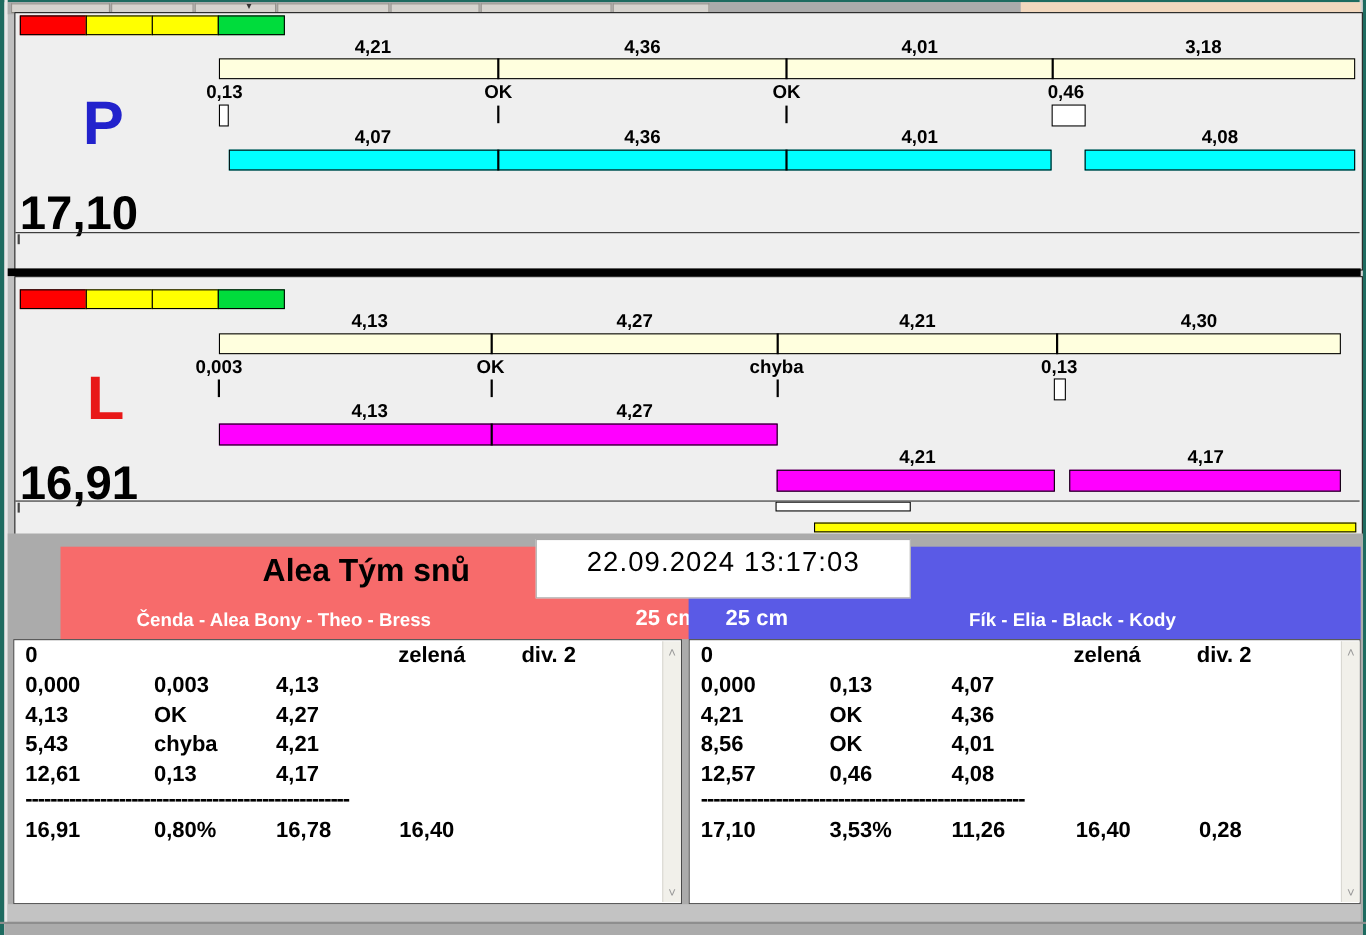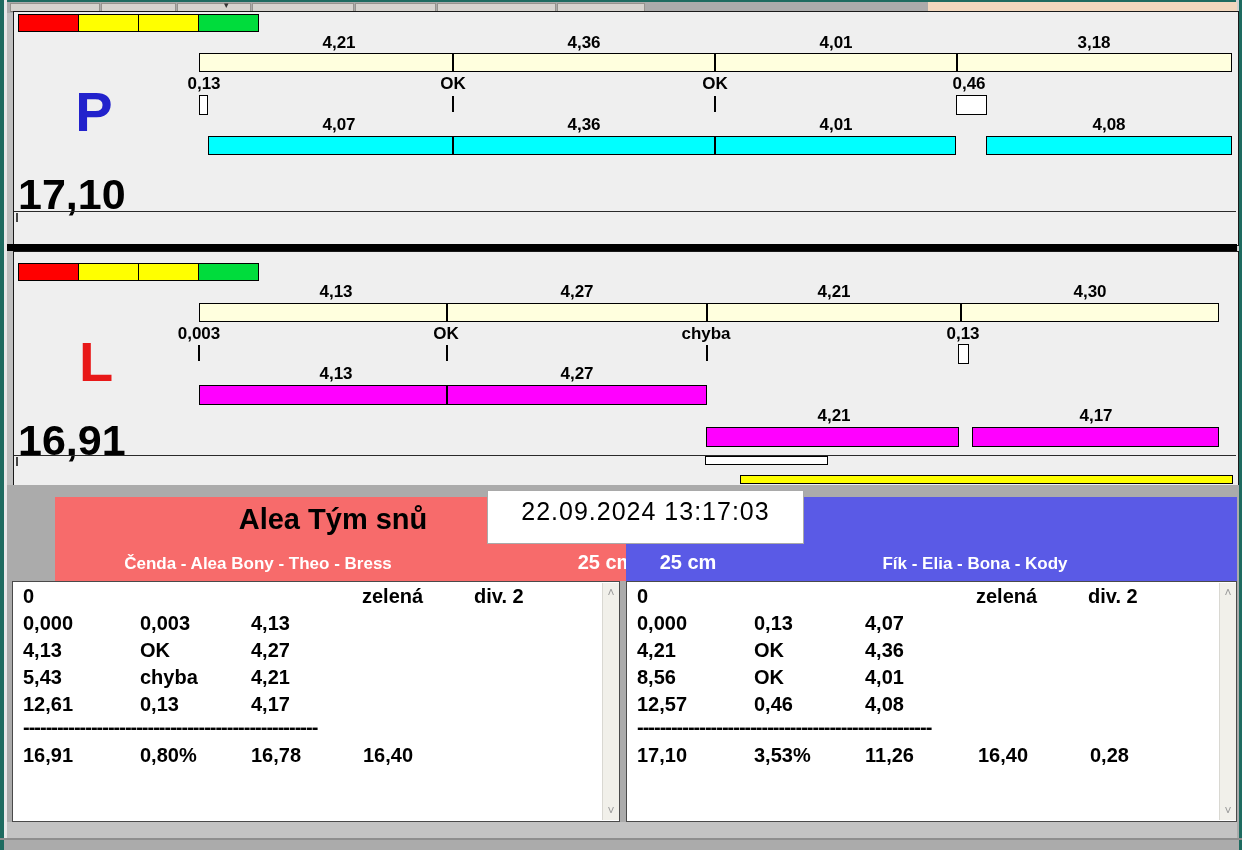--- a/index.html
+++ b/index.html
@@ -159,25 +159,25 @@
 
   <div class="abs" style="left:7px;top:485px;width:1232px;height:365px;background:#ABABAB;"></div>
 
   <div class="abs" style="left:12px;top:497px;width:608px;height:84px;background:#F76B6B;margin-left:43px;">
     <div class="abs hdr-title" style="left:78px;top:6px;width:400px;">Alea Tým snů</div>
     <div class="abs hdr-sub" style="left:3px;top:57px;width:400px;">Čenda - Alea Bony - Theo - Bress</div>
     <div class="abs hdr-size" style="left:511px;top:54px;width:80px;">25 cm</div>
   </div>
 
   <div class="abs" style="left:626px;top:497px;width:611px;height:84px;background:#5A5AE6;">
-    <div class="abs hdr-sub" style="left:149px;top:57px;width:400px;">Fík - Elia - Bona - Kody</div>
+    <div class="abs hdr-sub" style="left:149px;top:57px;width:400px;">Fík - Elia - Black - Kody</div>
     <div class="abs hdr-size" style="left:22px;top:54px;width:80px;">25 cm</div>
   </div>
 
-  <div class="abs stampbox" style="left:487px;top:490px;width:317px;height:54px;">
+  <div class="abs stampbox" style="left:487px;top:490px;width:341px;height:54px;">
     <div class="abs stamp" style="left:0;top:6px;width:100%;">22.09.2024 13:17:03</div>
   </div>
 
   <div class="abs datapanel" style="left:12px;top:581px;width:608px;height:241px;">
     <div class="cell" style="left:10px;top:2px;">0</div>
     <div class="cell" style="left:349px;top:2px;">zelená</div>
     <div class="cell" style="left:461px;top:2px;">div. 2</div>
 
     <div class="cell" style="left:10px;top:29px;">0,000</div>
     <div class="cell" style="left:127px;top:29px;">0,003</div>

